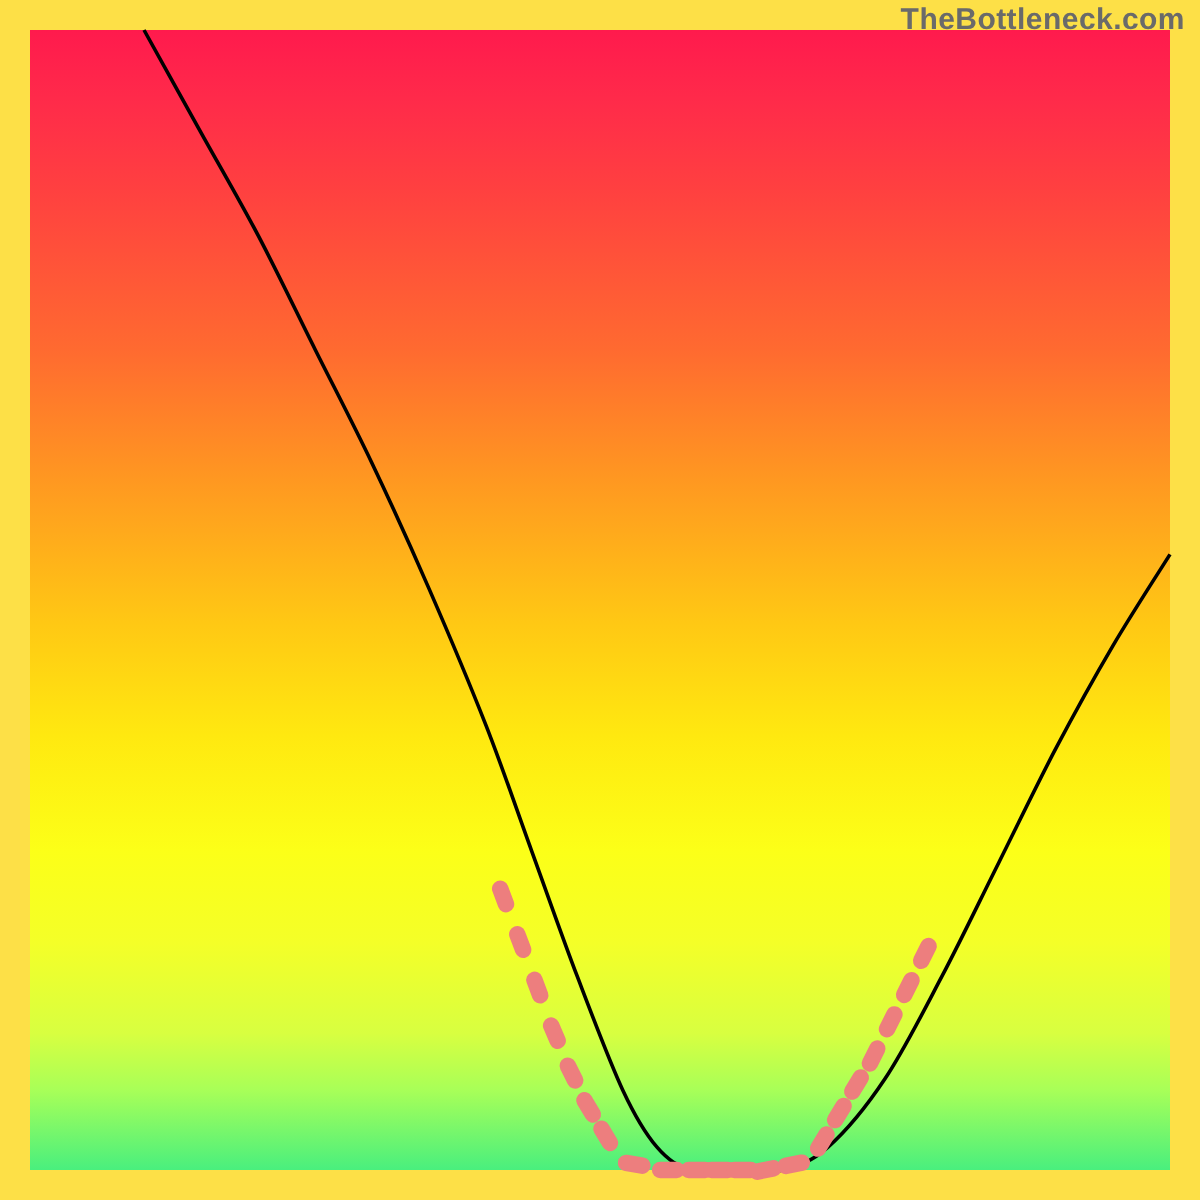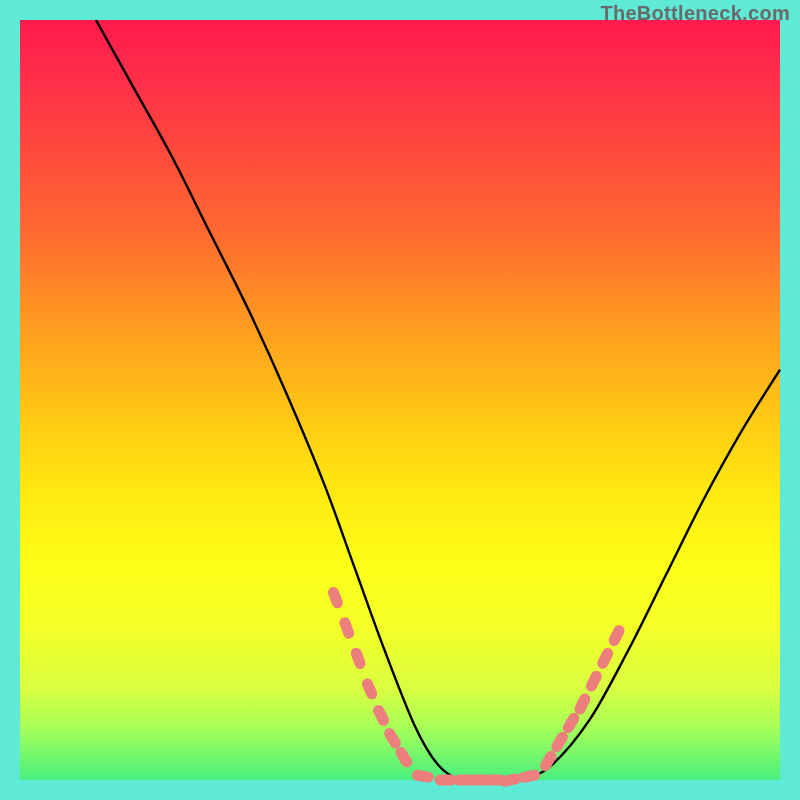--- a/index.html
+++ b/index.html
@@ -10,21 +10,21 @@
     background: #000;
     overflow: hidden;
     font-family: Arial, Helvetica, sans-serif;
   }
   .frame {
     position: absolute;
     left: 0;
     top: 0;
     width: 800px;
     height: 800px;
-    background: #5eead4;
+    background: #fde047;
   }
   .plot-area {
     position: absolute;
     left: 20px;
     top: 20px;
     width: 760px;
     height: 760px;
     background: linear-gradient(to bottom,
       #ff1a4d 0%,
       #ff2a4a 6%,

